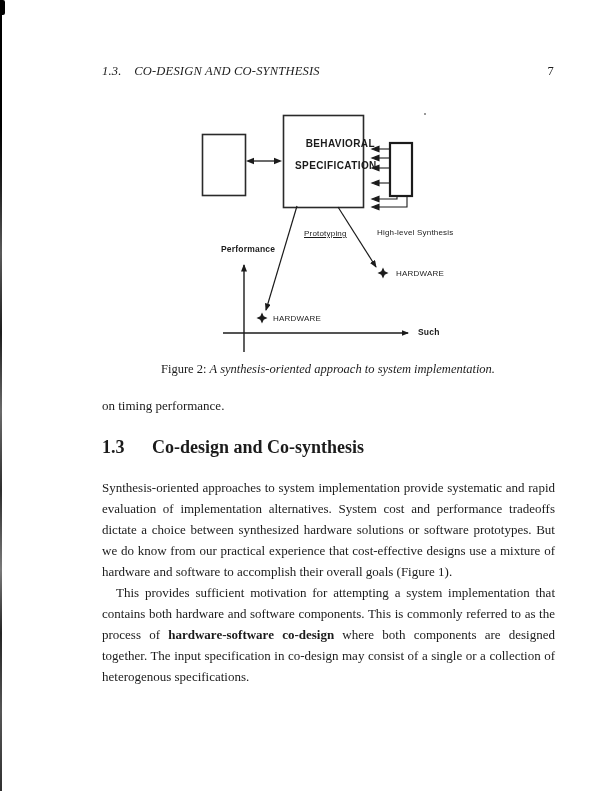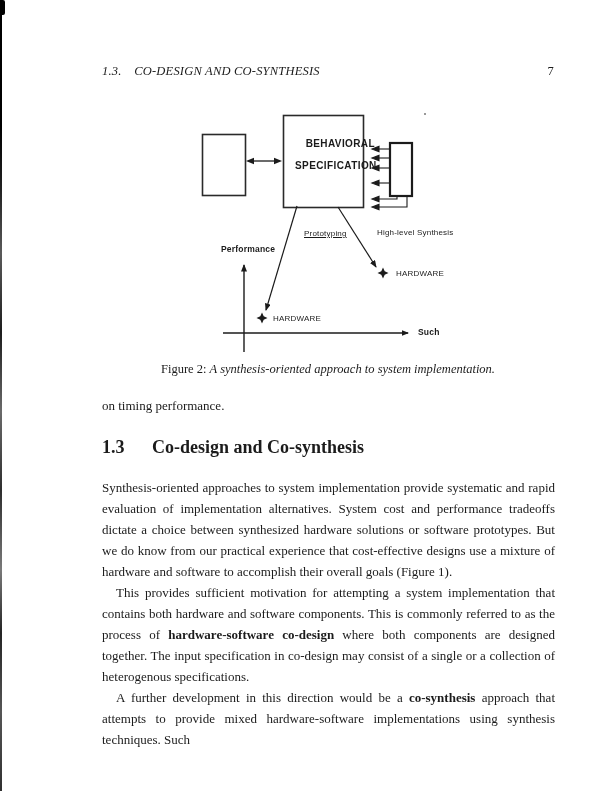--- a/index.html
+++ b/index.html
@@ -121,14 +121,13 @@
 <div class="abs intro">on timing performance.</div>
 
 <div class="abs sechead">
   <span class="num">1.3</span>
   <span>Co-design and Co-synthesis</span>
 </div>
 
 <div class="abs bodytext">
   <p>Synthesis-oriented approaches to system implementation provide systematic and rapid evaluation of implementation alternatives. System cost and performance tradeoffs dictate a choice between synthesized hardware solutions or software prototypes. But we do know from our practical experience that cost-effective designs use a mixture of hardware and software to accomplish their overall goals (Figure 1).</p>
   <p class="ind"><span>This provides sufficient motivation for attempting a system implementation that contains both hardware and software components. This is commonly referred to as the process of </span><span class="b">hardware-software co-design</span><span> where both components are designed together. The input specification in co-design may consist of a single or a collection of </span><span class="i">heterogenous</span><span> specifications.</span></p>
-  <p class="ind"><span>A further development in this direction would be a </span><span class="b">co-synthesis</span><span> approach that attempts to provide mixed hardware-software implementations using synthesis techniques. Such</span></p>
 </div>
 
 </body></html>

